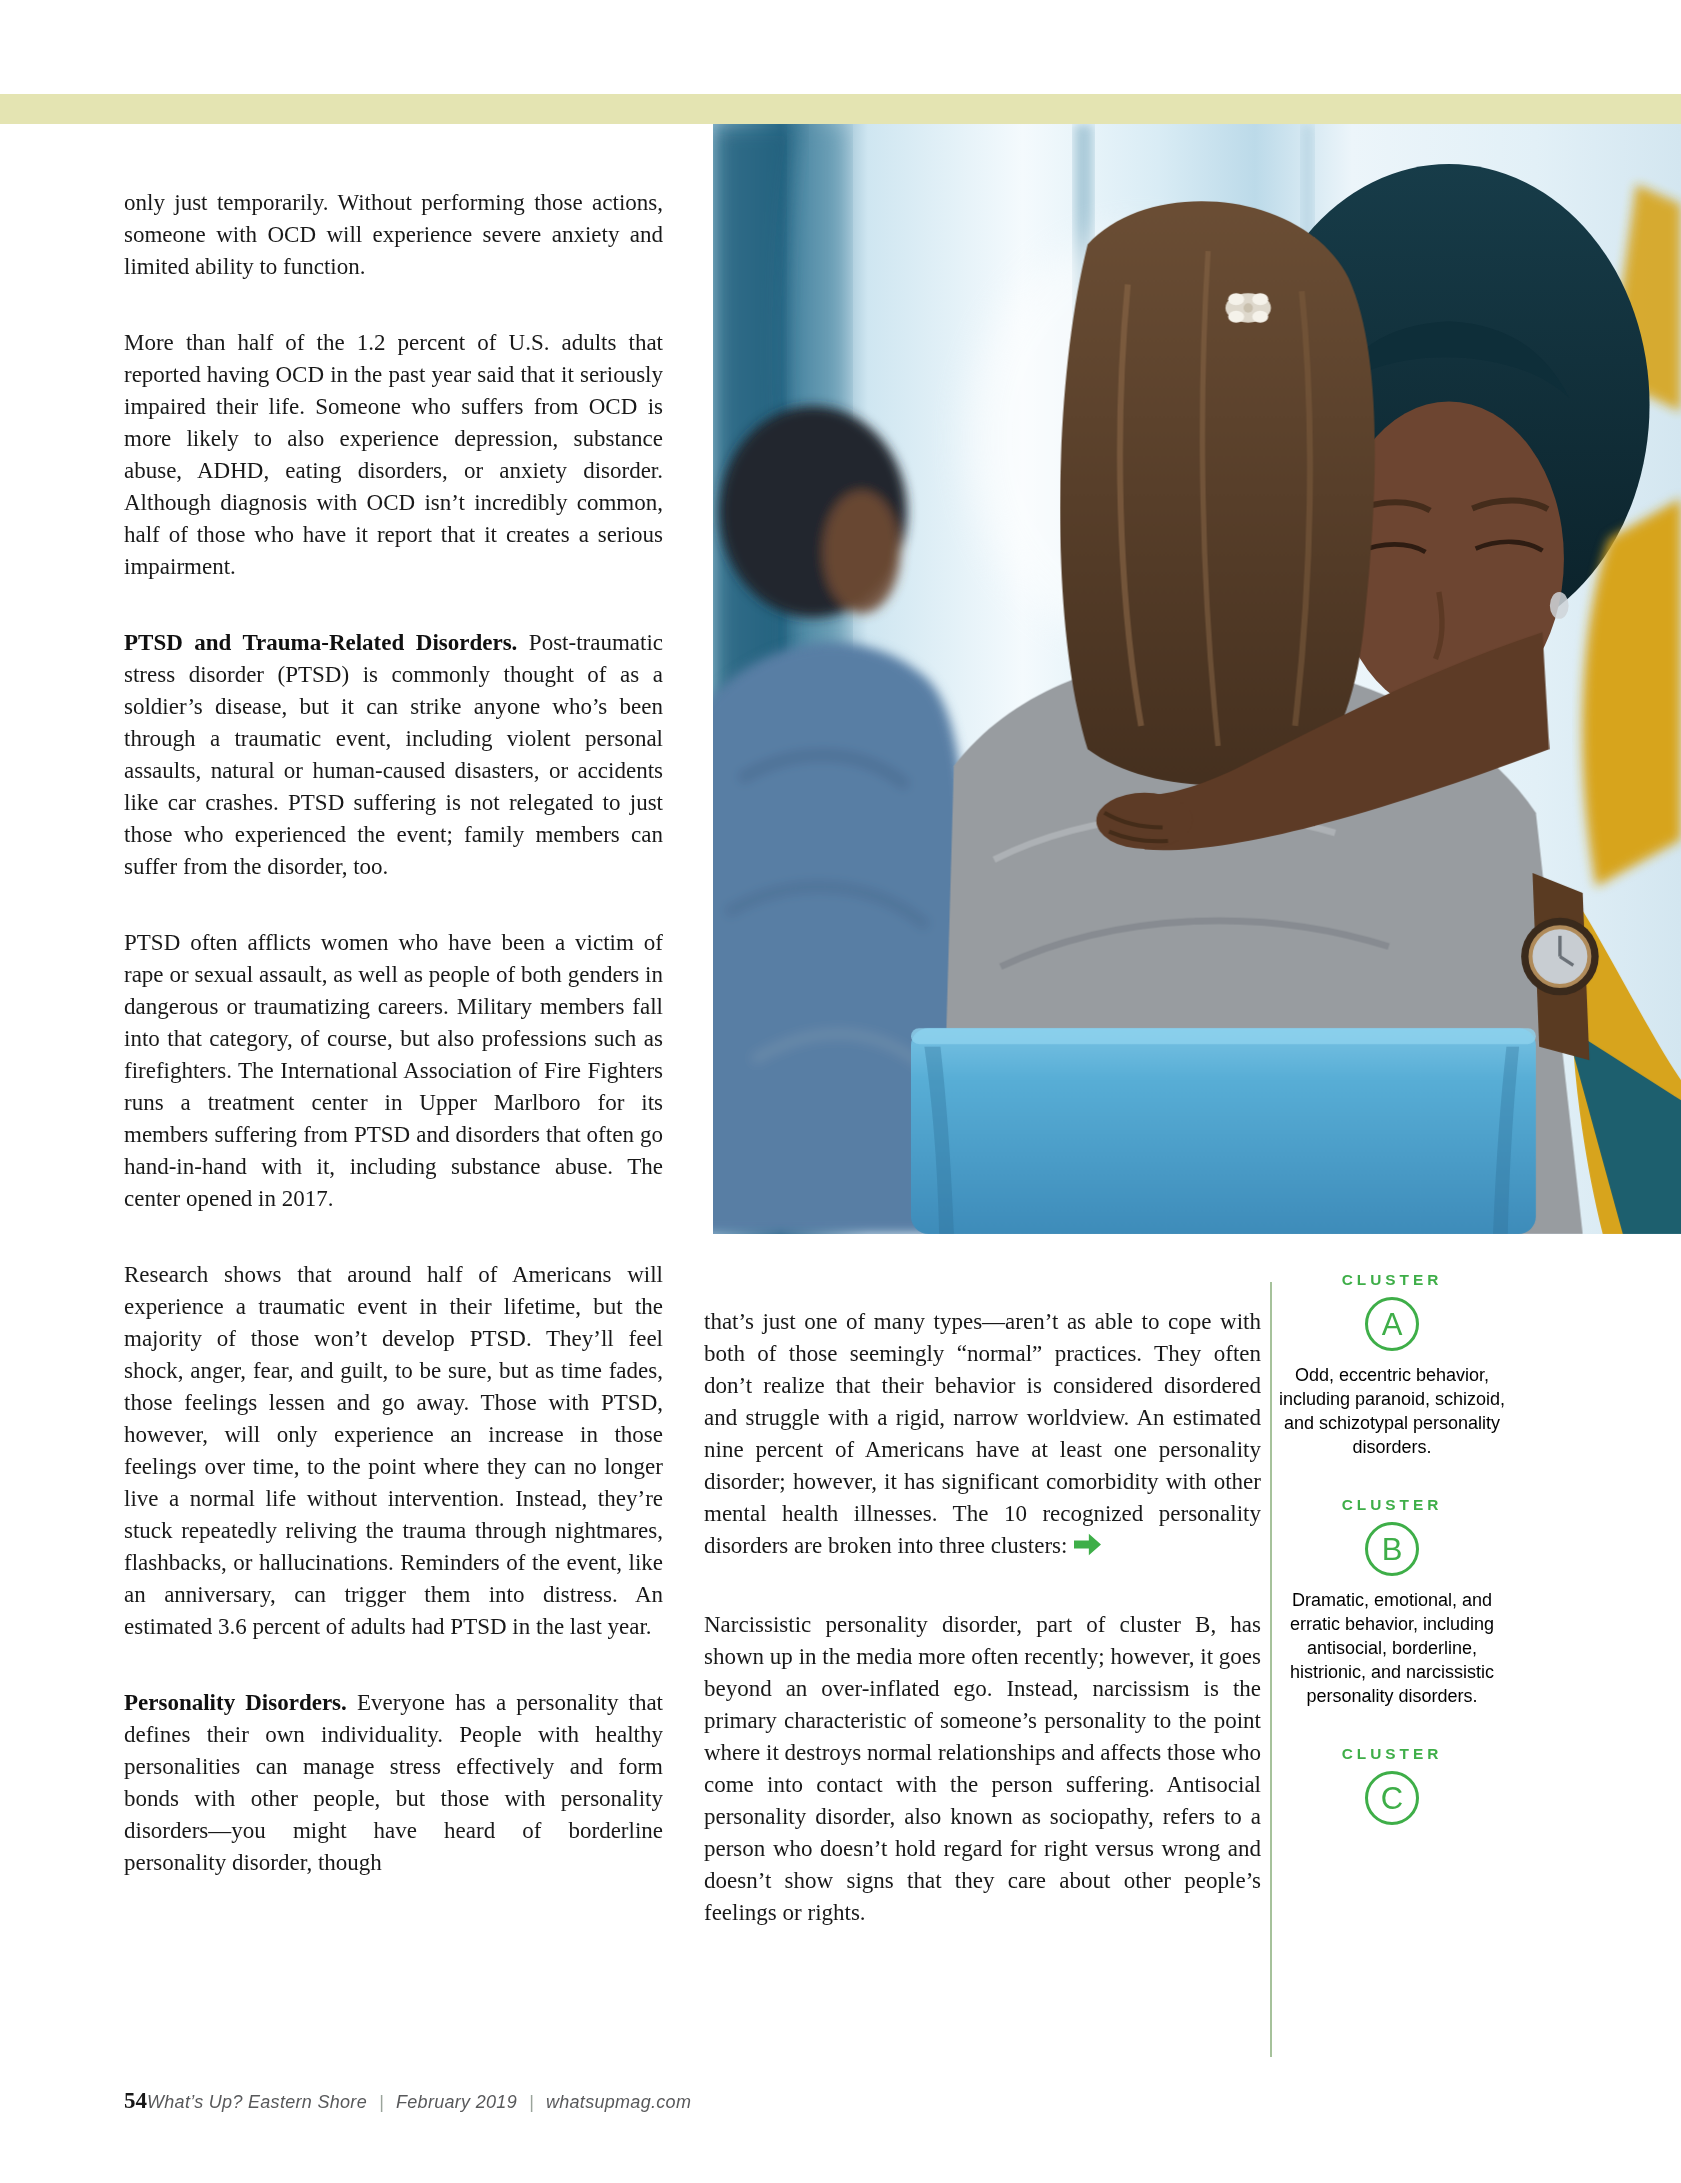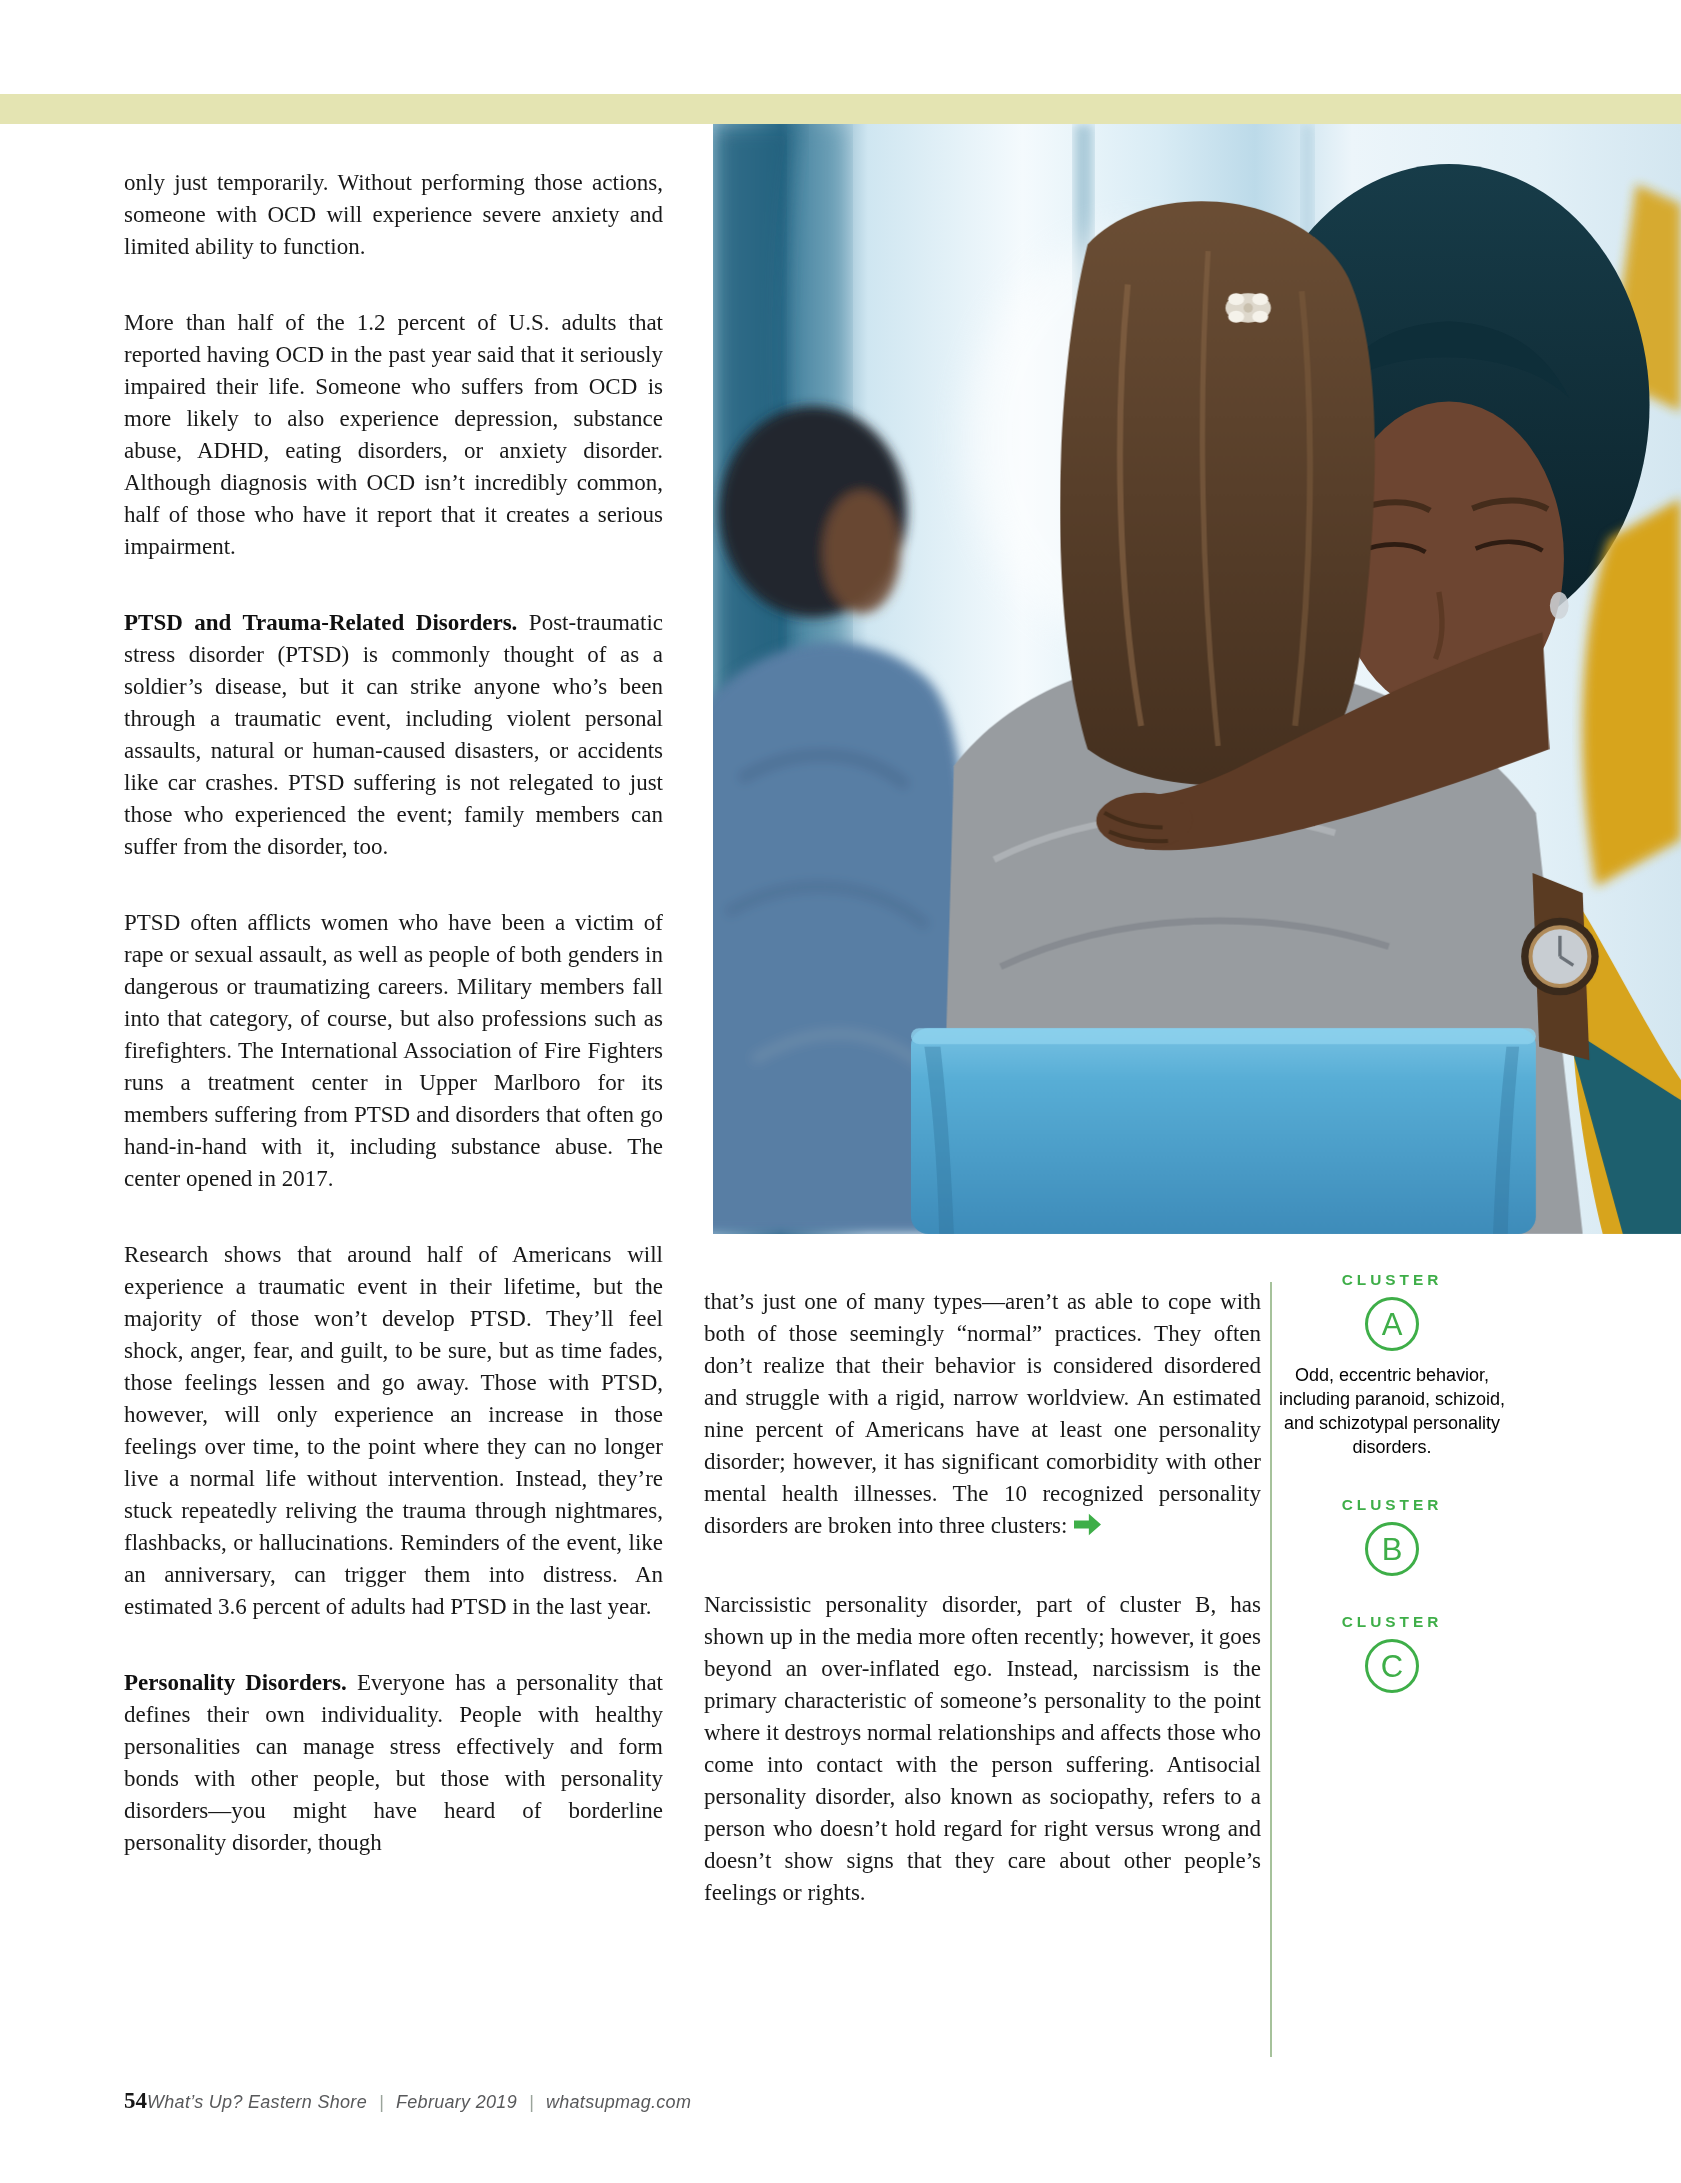--- a/index.html
+++ b/index.html
@@ -4,21 +4,21 @@
 <style>
   html,body{margin:0;padding:0;background:#ffffff;}
   .page{position:relative;width:1681px;height:2183px;background:#ffffff;overflow:hidden;
         font-family:"Liberation Serif", serif;color:#1b1b1b;}
 
   .cream-bar{position:absolute;left:0;top:94px;width:1681px;height:30px;background:#e4e4b2;}
 
   .photo{position:absolute;left:713px;top:124px;width:968px;height:1110px;overflow:hidden;background:#dcebf4;}
   .photo svg{display:block;width:100%;height:100%;}
 
-  .col{font-size:23px;line-height:32px;text-align:justify;color:#191919;}
+  .col{font-size:23px;line-height:32px;text-align:justify;color:#191919;margin-top:20px;}
   .col p{margin:0 0 44px 0;}
   .col p:last-child{margin-bottom:0;}
   .runin{font-weight:bold;color:#101010;}
   .col-left{position:absolute;left:124px;top:167px;width:539px;}
   .col-mid{position:absolute;left:704px;top:1286px;width:557px;}
 
   .arrow-icon{display:inline-block;vertical-align:-2.7px;margin-left:6.7px;}
 
   .rule-vert{position:absolute;left:1270px;top:1282px;width:2px;height:775px;background:#a6c29b;}
 
@@ -187,20 +187,21 @@
       <div class="cluster-circle">
         <span class="cluster-letter">A</span>
       </div>
       <div class="cluster-desc">Odd, eccentric behavior, including paranoid, schizoid, and schizotypal personality disorders.</div>
     </div>
     <div class="cluster">
       <div class="cluster-label">CLUSTER</div>
       <div class="cluster-circle">
         <span class="cluster-letter">B</span>
       </div>
+      <div class="cluster-desc">Dramatic, emotional, and erratic behavior, including antisocial, borderline, histrionic, and narcissistic personality disorders.</div>
     </div>
     <div class="cluster">
       <div class="cluster-label">CLUSTER</div>
       <div class="cluster-circle">
         <span class="cluster-letter">C</span>
       </div>
     </div>
   </div>
 
   <div class="footer">

